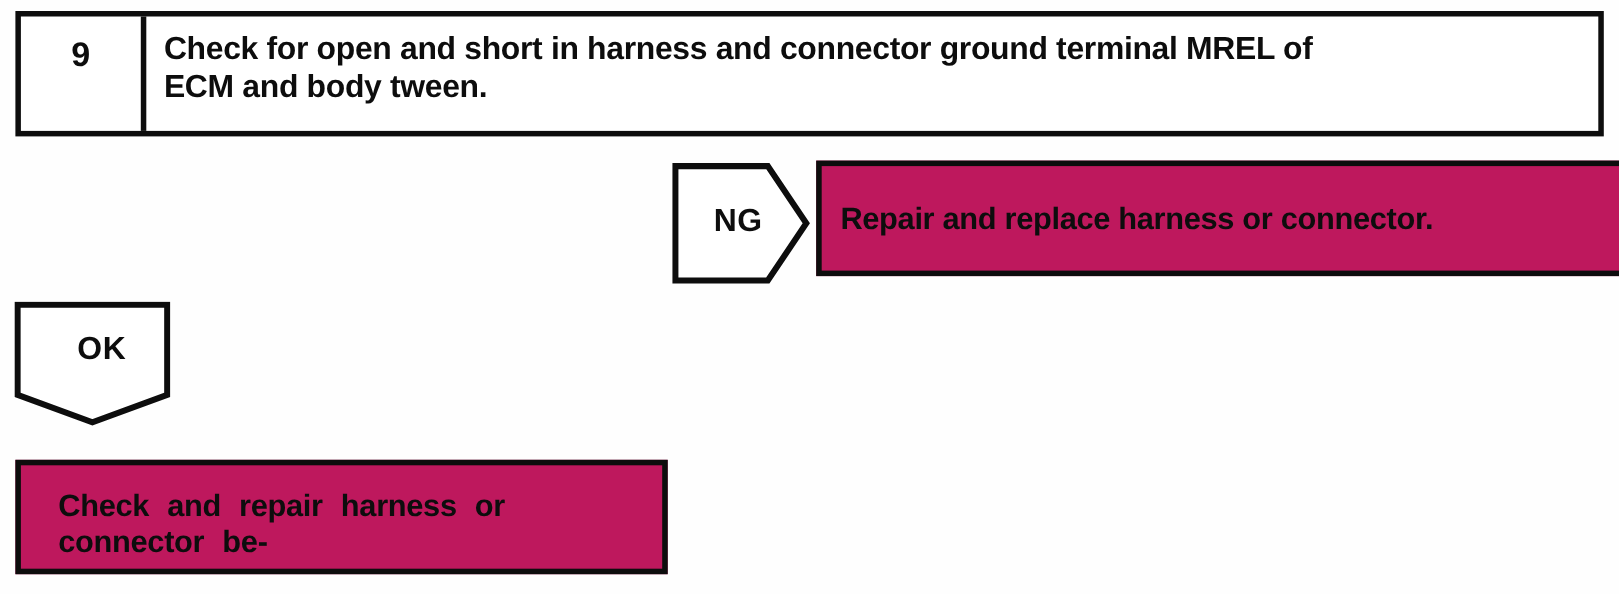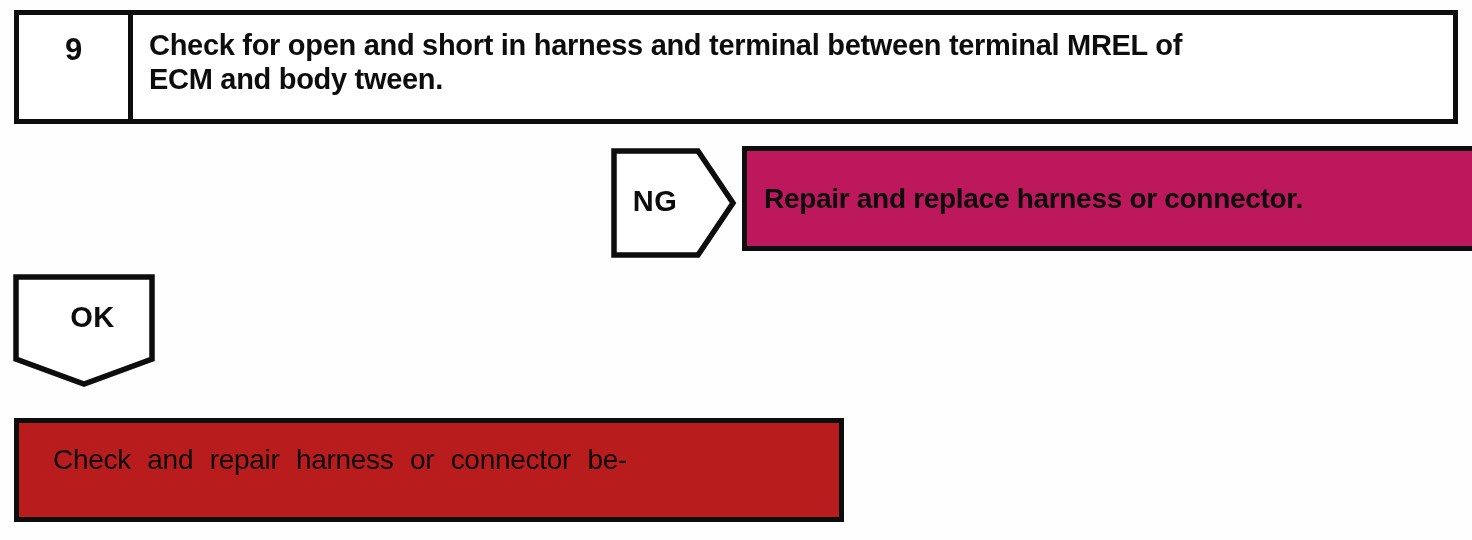--- a/index.html
+++ b/index.html
@@ -44,21 +44,21 @@
   
   .connector { position: absolute; }
   .connector svg { display: block; }
   .connector .label {
     position: absolute;
     font-size: 29px;
     font-weight: 700;
     letter-spacing: 0.5px;
   }
   .ng-connector { left: 611px; top: 147px; width: 126px; height: 112px; }
-  .ng-connector .label { left: 0; top: 38px; width: 88px; text-align: center; }
+  .ng-connector .label { left: 16px; top: 38px; width: 88px; text-align: center; }
   .ok-connector { left: 13px; top: 274px; width: 142px; height: 114px; }
   .ok-connector .label { left: 0; top: 27px; width: 142px; text-align: center; padding-left: 17px; }
 
   
   .ng-box {
     position: absolute;
     left: 742px; top: 146px;
     width: 777px; height: 105px;
     border: 5px solid #0d0d0d;
     background: #be185d;
@@ -67,40 +67,40 @@
     padding-left: 17px;
     font-size: 28px;
     font-weight: 700;
     letter-spacing: -0.3px;
   }
 
   
   .ok-box {
     position: absolute;
     left: 14px; top: 418px;
-    width: 830px; height: 104px;
+    width: 593px; height: 104px;
     border: 5px solid #0d0d0d;
-    background: #b91c1c;
+    background: #be185d;
     padding: 20px 24px 0 34px;
     font-size: 28px;
-    font-weight: 400;
+    font-weight: 700;
     line-height: 33px;
     letter-spacing: -0.3px;
   }
   .ok-box .justified { word-spacing: 9px; }
 </style>
 </head>
 <body>
 
 <div class="canvas">
 
   <div class="step-box">
     <div class="step-number-cell">9</div>
     <div class="step-text-cell">
-      <div>Check for open and short in harness and terminal between terminal MREL of</div>
+      <div>Check for open and short in harness and connector ground terminal MREL of</div>
       <div>ECM and body tween.</div>
     </div>
   </div>
 
   <div class="connector ng-connector">
     <svg width="126" height="112" viewBox="0 0 126 112">
       <polygon points="3,4 87,4 122,56 87,108 3,108" fill="#ffffff" stroke="#0d0d0d" stroke-width="5.5" stroke-linejoin="miter"></polygon>
     </svg>
     <div class="label">NG</div>
   </div>

